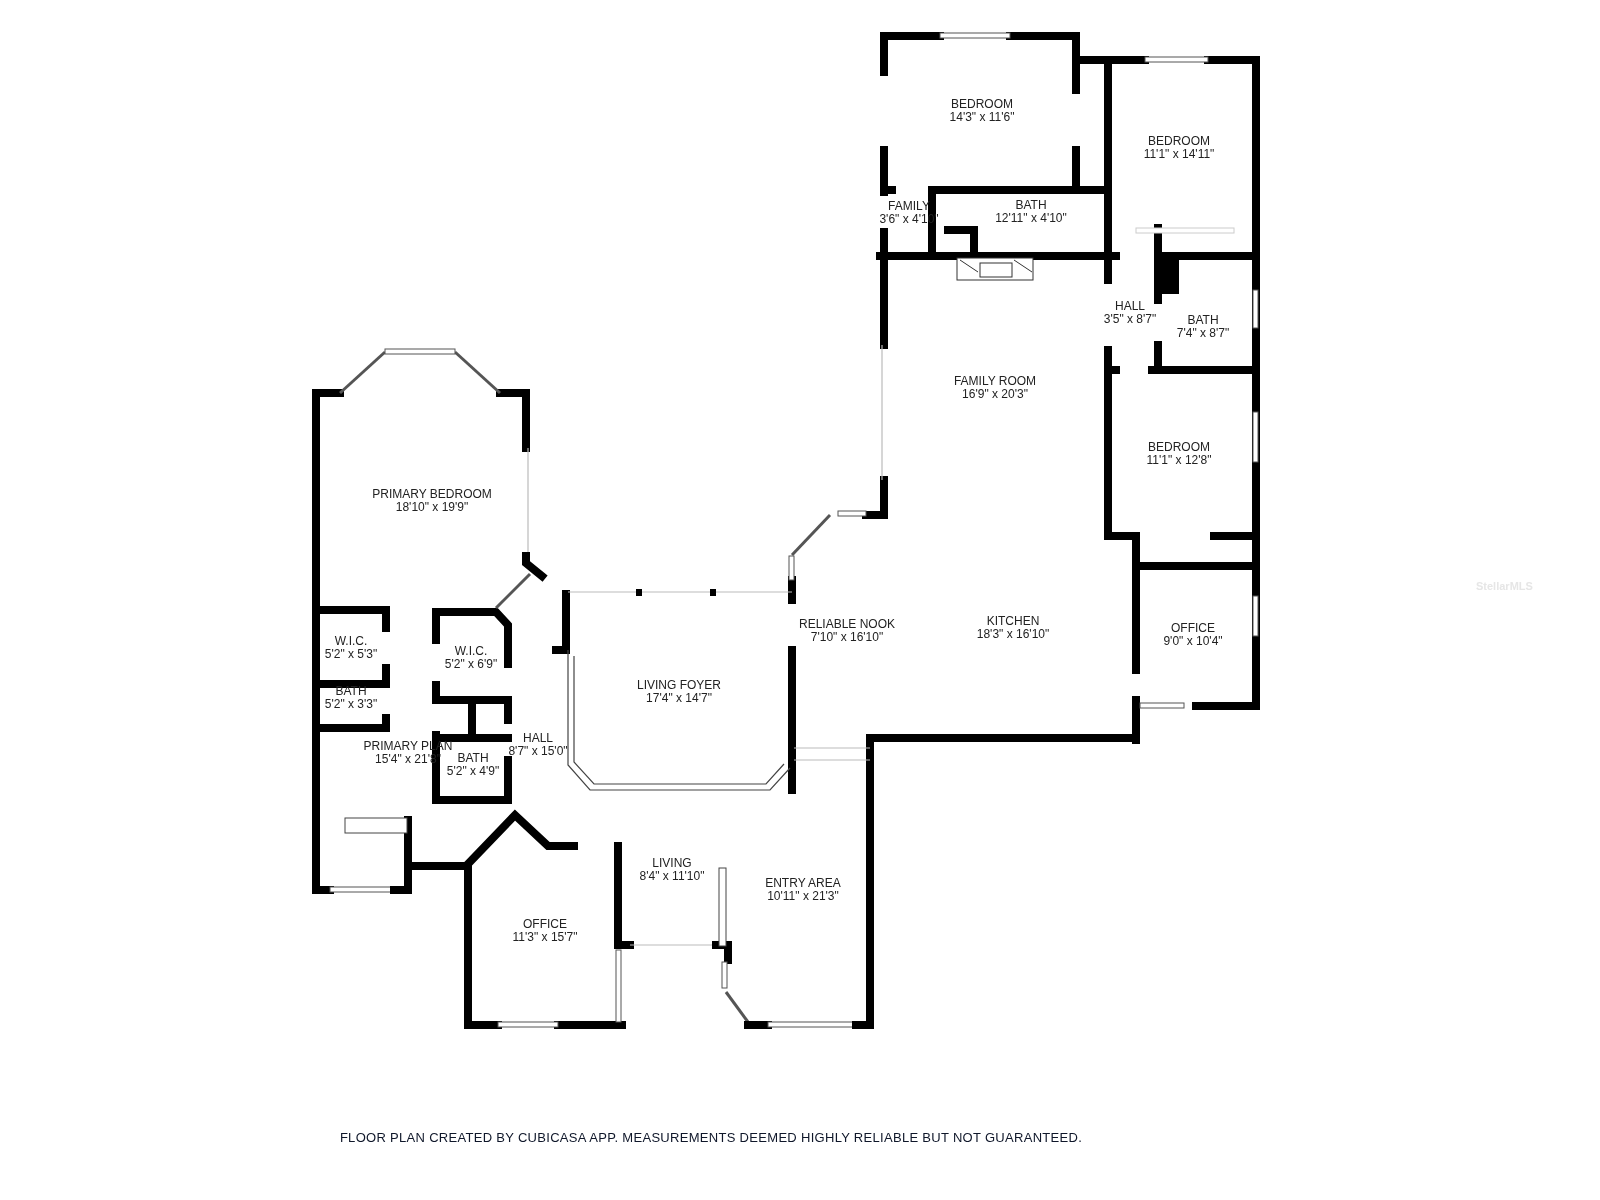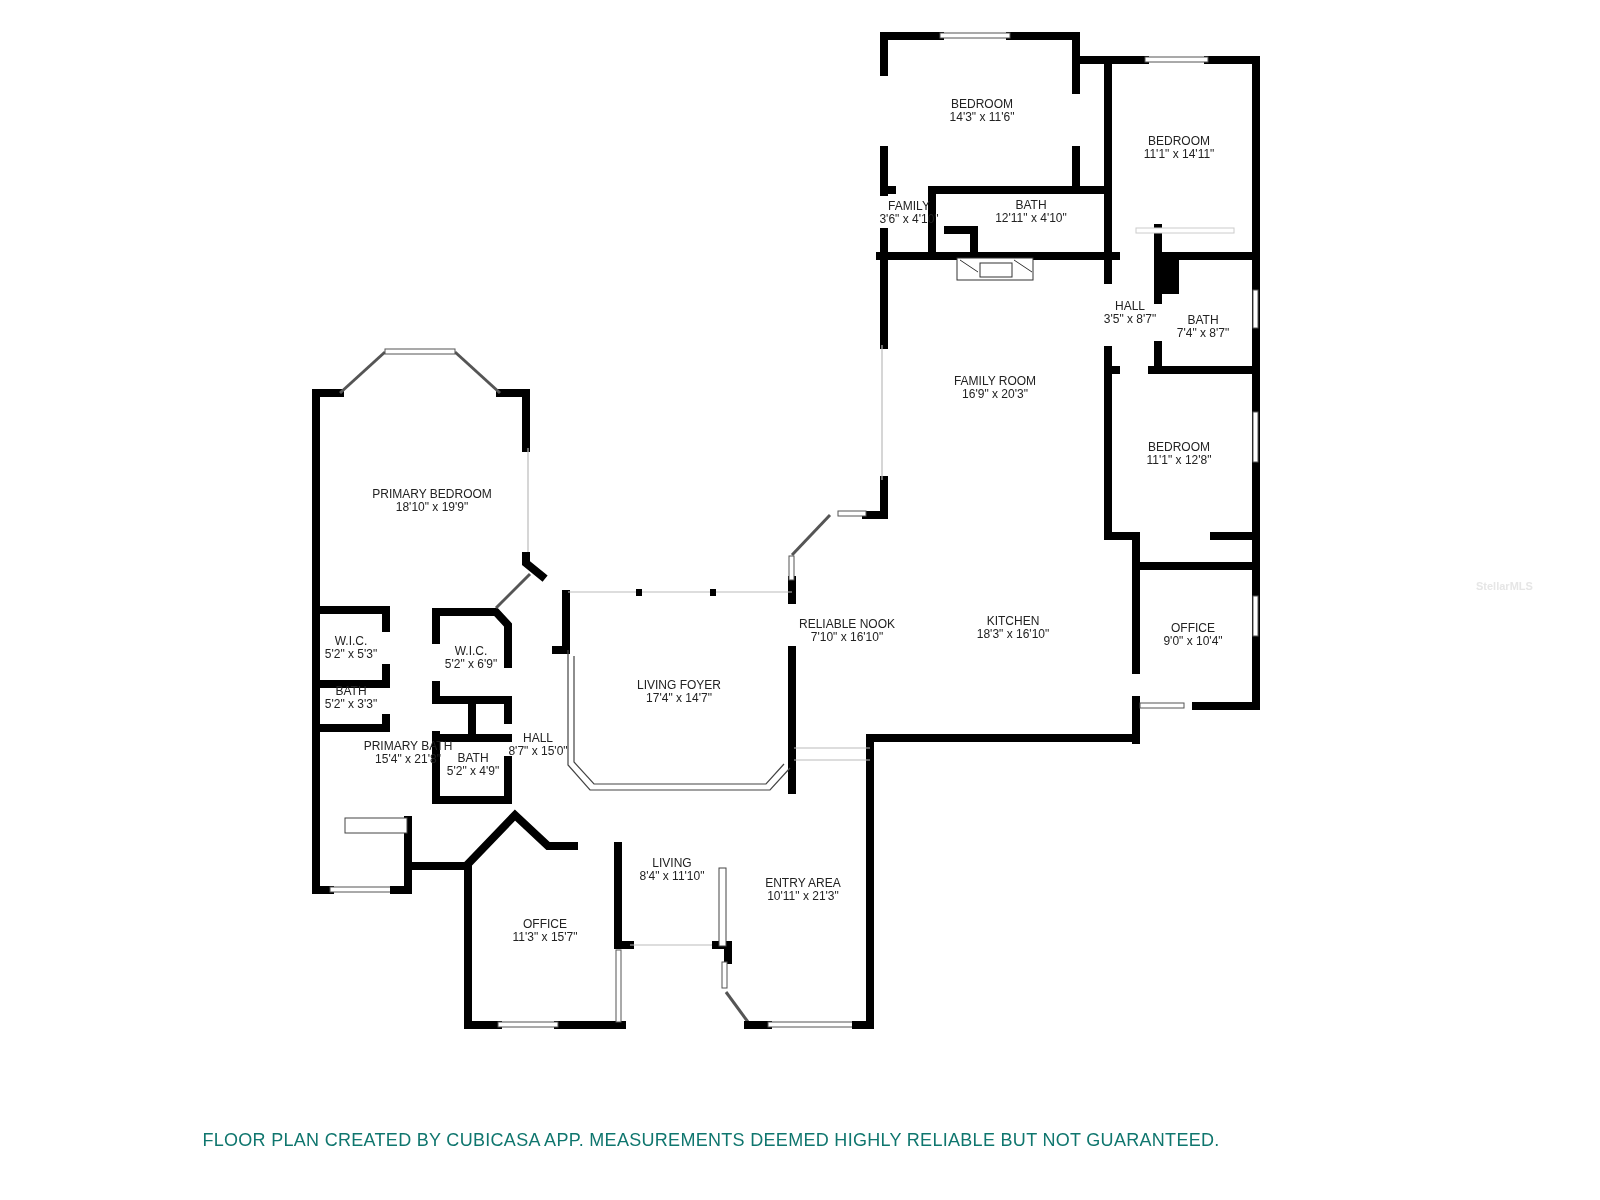--- a/index.html
+++ b/index.html
@@ -4,21 +4,21 @@
 <style>
   html,body{margin:0;padding:0;background:#ffffff;}
   body{width:1600px;height:1200px;position:relative;overflow:hidden;font-family:"Liberation Sans",sans-serif;}
   #plan{position:absolute;left:0;top:0;width:1600px;height:1200px;}
   .wall{fill:#000;}
   .wl{stroke:#000;stroke-width:8;fill:none;stroke-linecap:square;}
   .thin{stroke:#bbb;stroke-width:1.2;fill:none;}
   .win{fill:#fff;stroke:#555;stroke-width:1;}
   .label{position:absolute;transform:translate(-50%,-50%);text-align:center;color:#222;font-size:12px;line-height:13px;white-space:nowrap;}
   .label .dim{display:block;}
-  .footer{position:absolute;left:0;width:1422px;top:1130px;text-align:center;font-size:18px;color:#0f766e;letter-spacing:0.3px;}
+  .footer{position:absolute;left:0;width:1422px;top:1130px;text-align:center;font-size:13px;color:#0f172a;letter-spacing:0.3px;}
   .watermark{position:absolute;left:1476px;top:580px;font-size:11px;color:#e6e6e6;font-weight:bold;}
 </style>
 </head>
 <body>
 
 <svg id="plan" viewBox="0 0 1600 1200" xmlns="http://www.w3.org/2000/svg">
 
   <g>
     <polyline class="wl" points="884,72 884,36 940,36"></polyline>
     <polyline class="wl" points="1010,36 1076,36 1076,60 1108,60"></polyline>
@@ -201,21 +201,21 @@
     </div>
     <div class="label" style="left: 351px; top: 698px;">
       <span class="dim">BATH</span>
       <span class="dim">5'2" x 3'3"</span>
     </div>
     <div class="label" style="left: 538px; top: 745px;">
       <span class="dim">HALL</span>
       <span class="dim">8'7" x 15'0"</span>
     </div>
     <div class="label" style="left: 408px; top: 753px;">
-      <span class="dim">PRIMARY BATH</span>
+      <span class="dim">PRIMARY PLAN</span>
       <span class="dim">15'4" x 21'8"</span>
     </div>
     <div class="label" style="left: 473px; top: 765px;">
       <span class="dim">BATH</span>
       <span class="dim">5'2" x 4'9"</span>
     </div>
     <div class="label" style="left: 672px; top: 870px;">
       <span class="dim">LIVING</span>
       <span class="dim">8'4" x 11'10"</span>
     </div>

